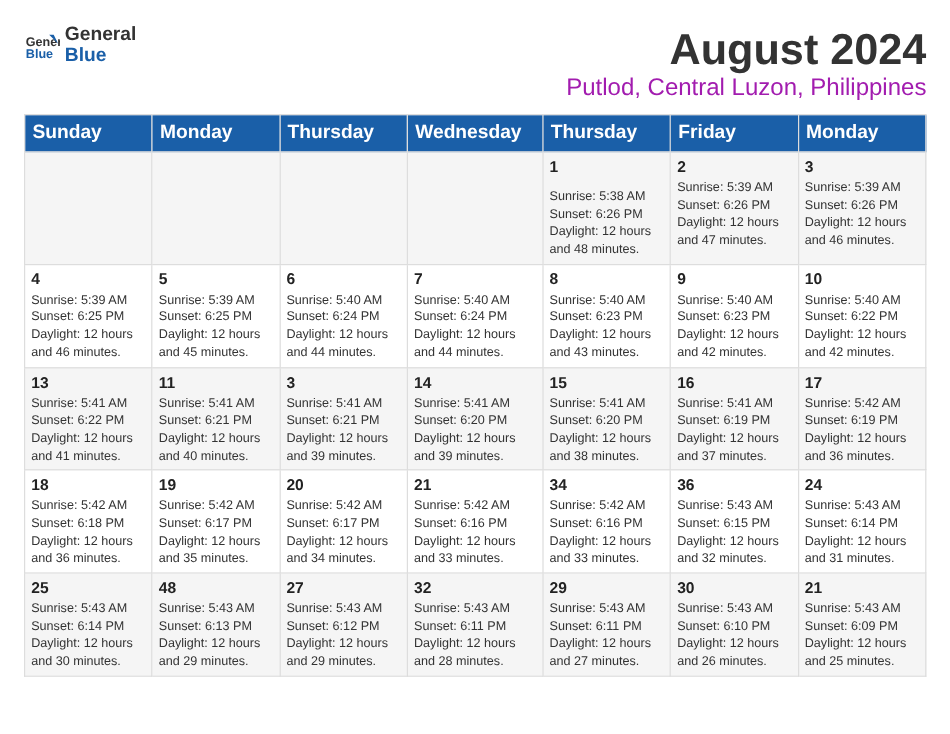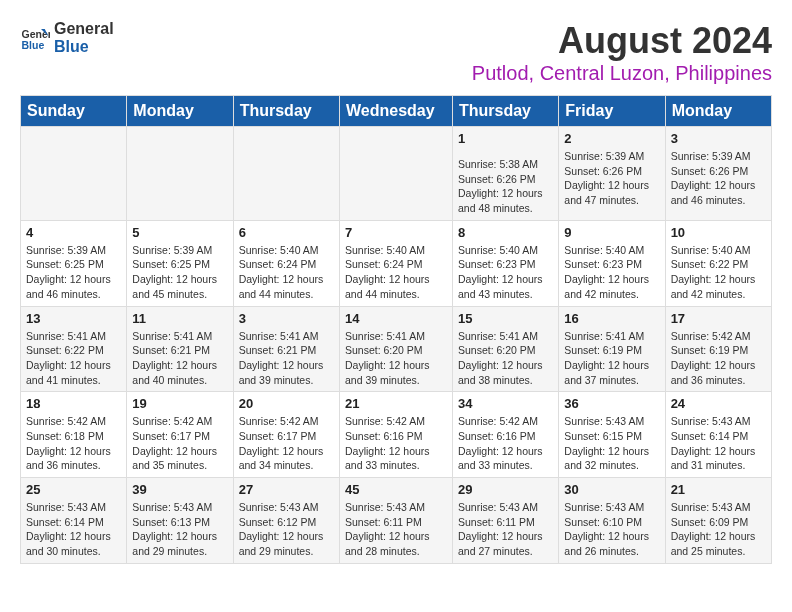--- a/index.html
+++ b/index.html
@@ -294,35 +294,35 @@
       </tr>
       <tr>
         <td>
           <div class="day-number">25</div>
           <div class="day-info" style="white-space: pre-line;">Sunrise: 5:43 AM
 Sunset: 6:14 PM
 Daylight: 12 hours
 and 30 minutes.</div>
         </td>
         <td>
-          <div class="day-number">39</div>
+          <div class="day-number">48</div>
           <div class="day-info" style="white-space: pre-line;">Sunrise: 5:43 AM
 Sunset: 6:13 PM
 Daylight: 12 hours
 and 29 minutes.</div>
         </td>
         <td>
           <div class="day-number">27</div>
           <div class="day-info" style="white-space: pre-line;">Sunrise: 5:43 AM
 Sunset: 6:12 PM
 Daylight: 12 hours
 and 29 minutes.</div>
         </td>
         <td>
-          <div class="day-number">45</div>
+          <div class="day-number">32</div>
           <div class="day-info" style="white-space: pre-line;">Sunrise: 5:43 AM
 Sunset: 6:11 PM
 Daylight: 12 hours
 and 28 minutes.</div>
         </td>
         <td>
           <div class="day-number">29</div>
           <div class="day-info" style="white-space: pre-line;">Sunrise: 5:43 AM
 Sunset: 6:11 PM
 Daylight: 12 hours

